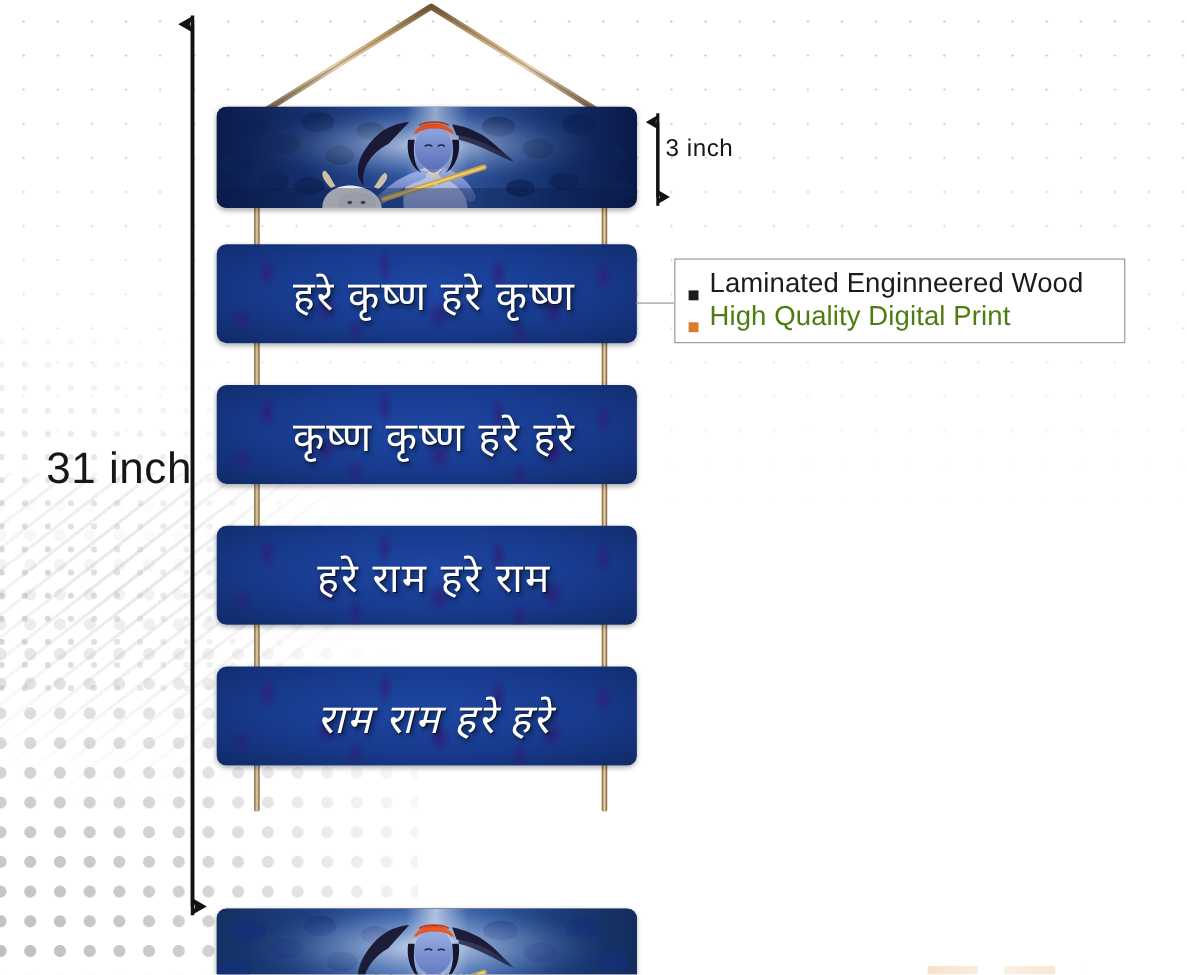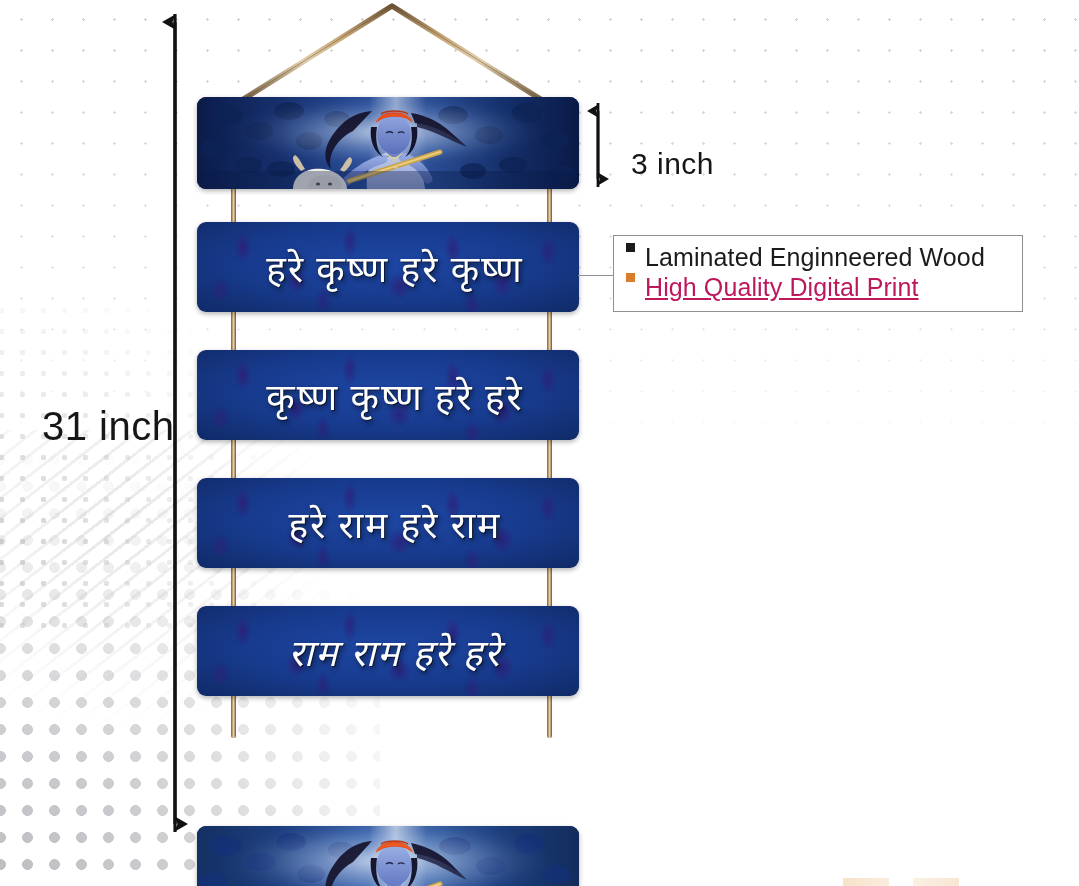--- a/index.html
+++ b/index.html
@@ -155,51 +155,51 @@
   }
   .dim-label {
     position: absolute;
     color: #161616;
     font-family: "Liberation Sans", sans-serif;
     font-weight: 400;
     white-space: nowrap;
   }
   #label-31 { left: 42px; top: 404px; font-size: 40px; letter-spacing: 0.5px; }
   #label-12 { left: 333px; top: 862px; font-size: 31px; letter-spacing: 0.5px; }
-  #label-3  { left: 631px; top: 122px; font-size: 30px; letter-spacing: 0.5px; margin-top: 25px; }
+  #label-3  { left: 605px; top: 122px; font-size: 22px; letter-spacing: 0.5px; }
 
   
   .callout {
     position: absolute;
     left: 613px;
     top: 235px;
     width: 410px;
     box-sizing: border-box;
     border: 1px solid #8f8f8f;
     background: #ffffff;
     padding: 7px 12px 9px 12px;
     z-index: 6;
   }
   .callout-row {
     display: flex;
-    align-items: flex-start;
+    align-items: flex-end;
     gap: 10px;
     line-height: 1.18;
   }
   .bullet-sq {
     width: 9px;
     height: 9px;
     flex: 0 0 9px;
     display: inline-block;
   }
   .bullet-dark { background: #1b1b1b; }
   .bullet-orange { background: #d97c2b; }
   .callout-text { font-size: 25px; letter-spacing: 0.1px; }
   .text-dark { color: #1b1b1b; }
-  .text-orange { color: #be185d; text-decoration: underline; }
+  .text-orange { color: #4d7c0f; }
   .leader-line {
     position: absolute;
     top: 275px;
     left: 578px;
     width: 36px;
     height: 1px;
     background: #8f8f8f;
     z-index: 5;
   }
 

